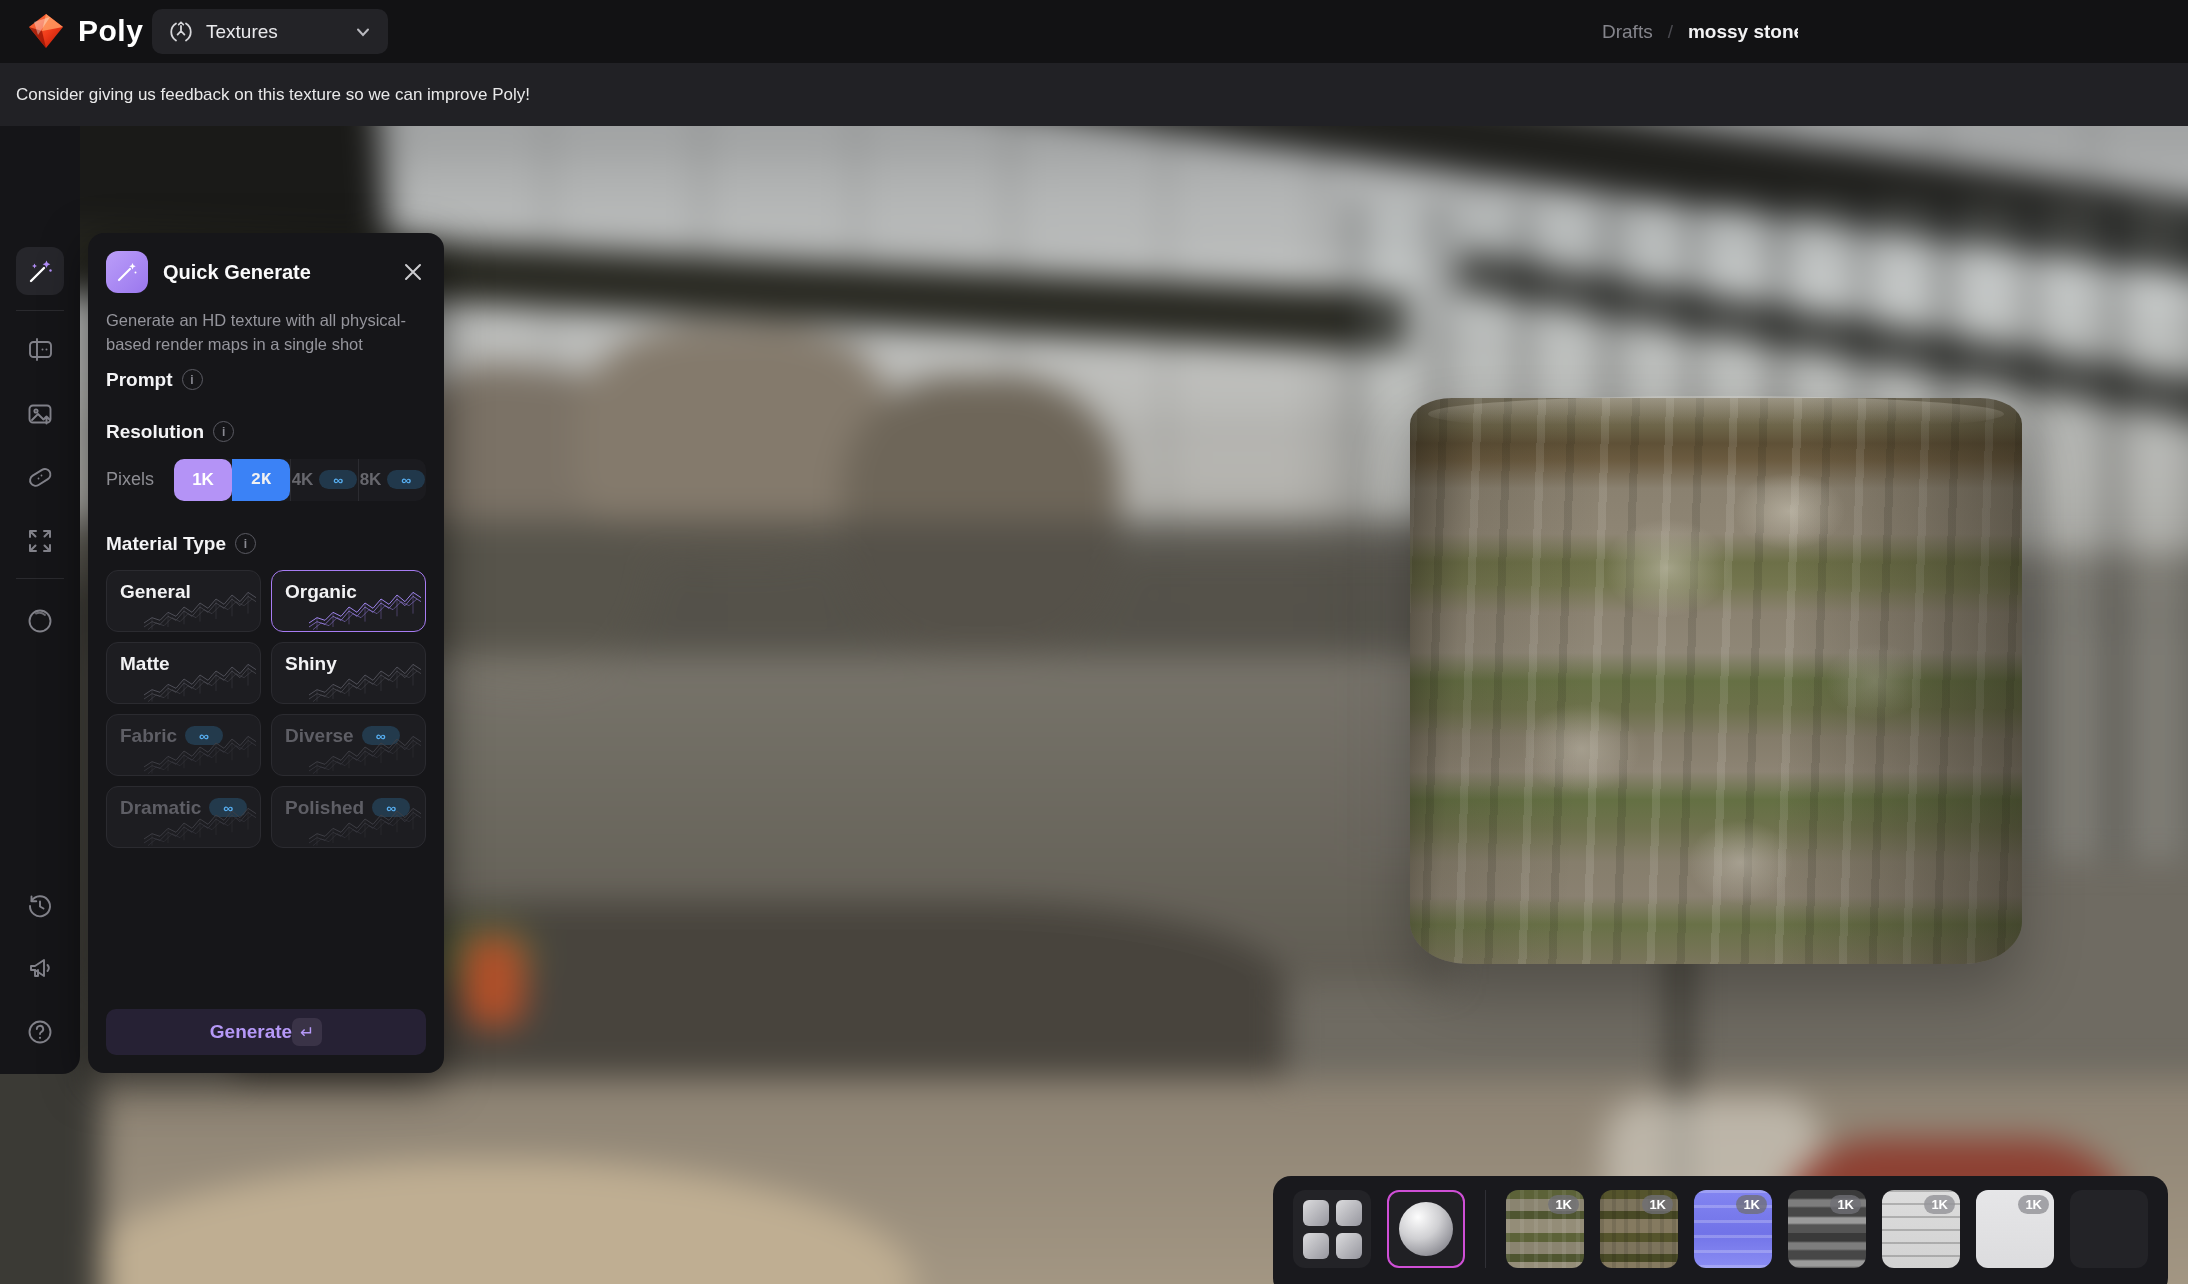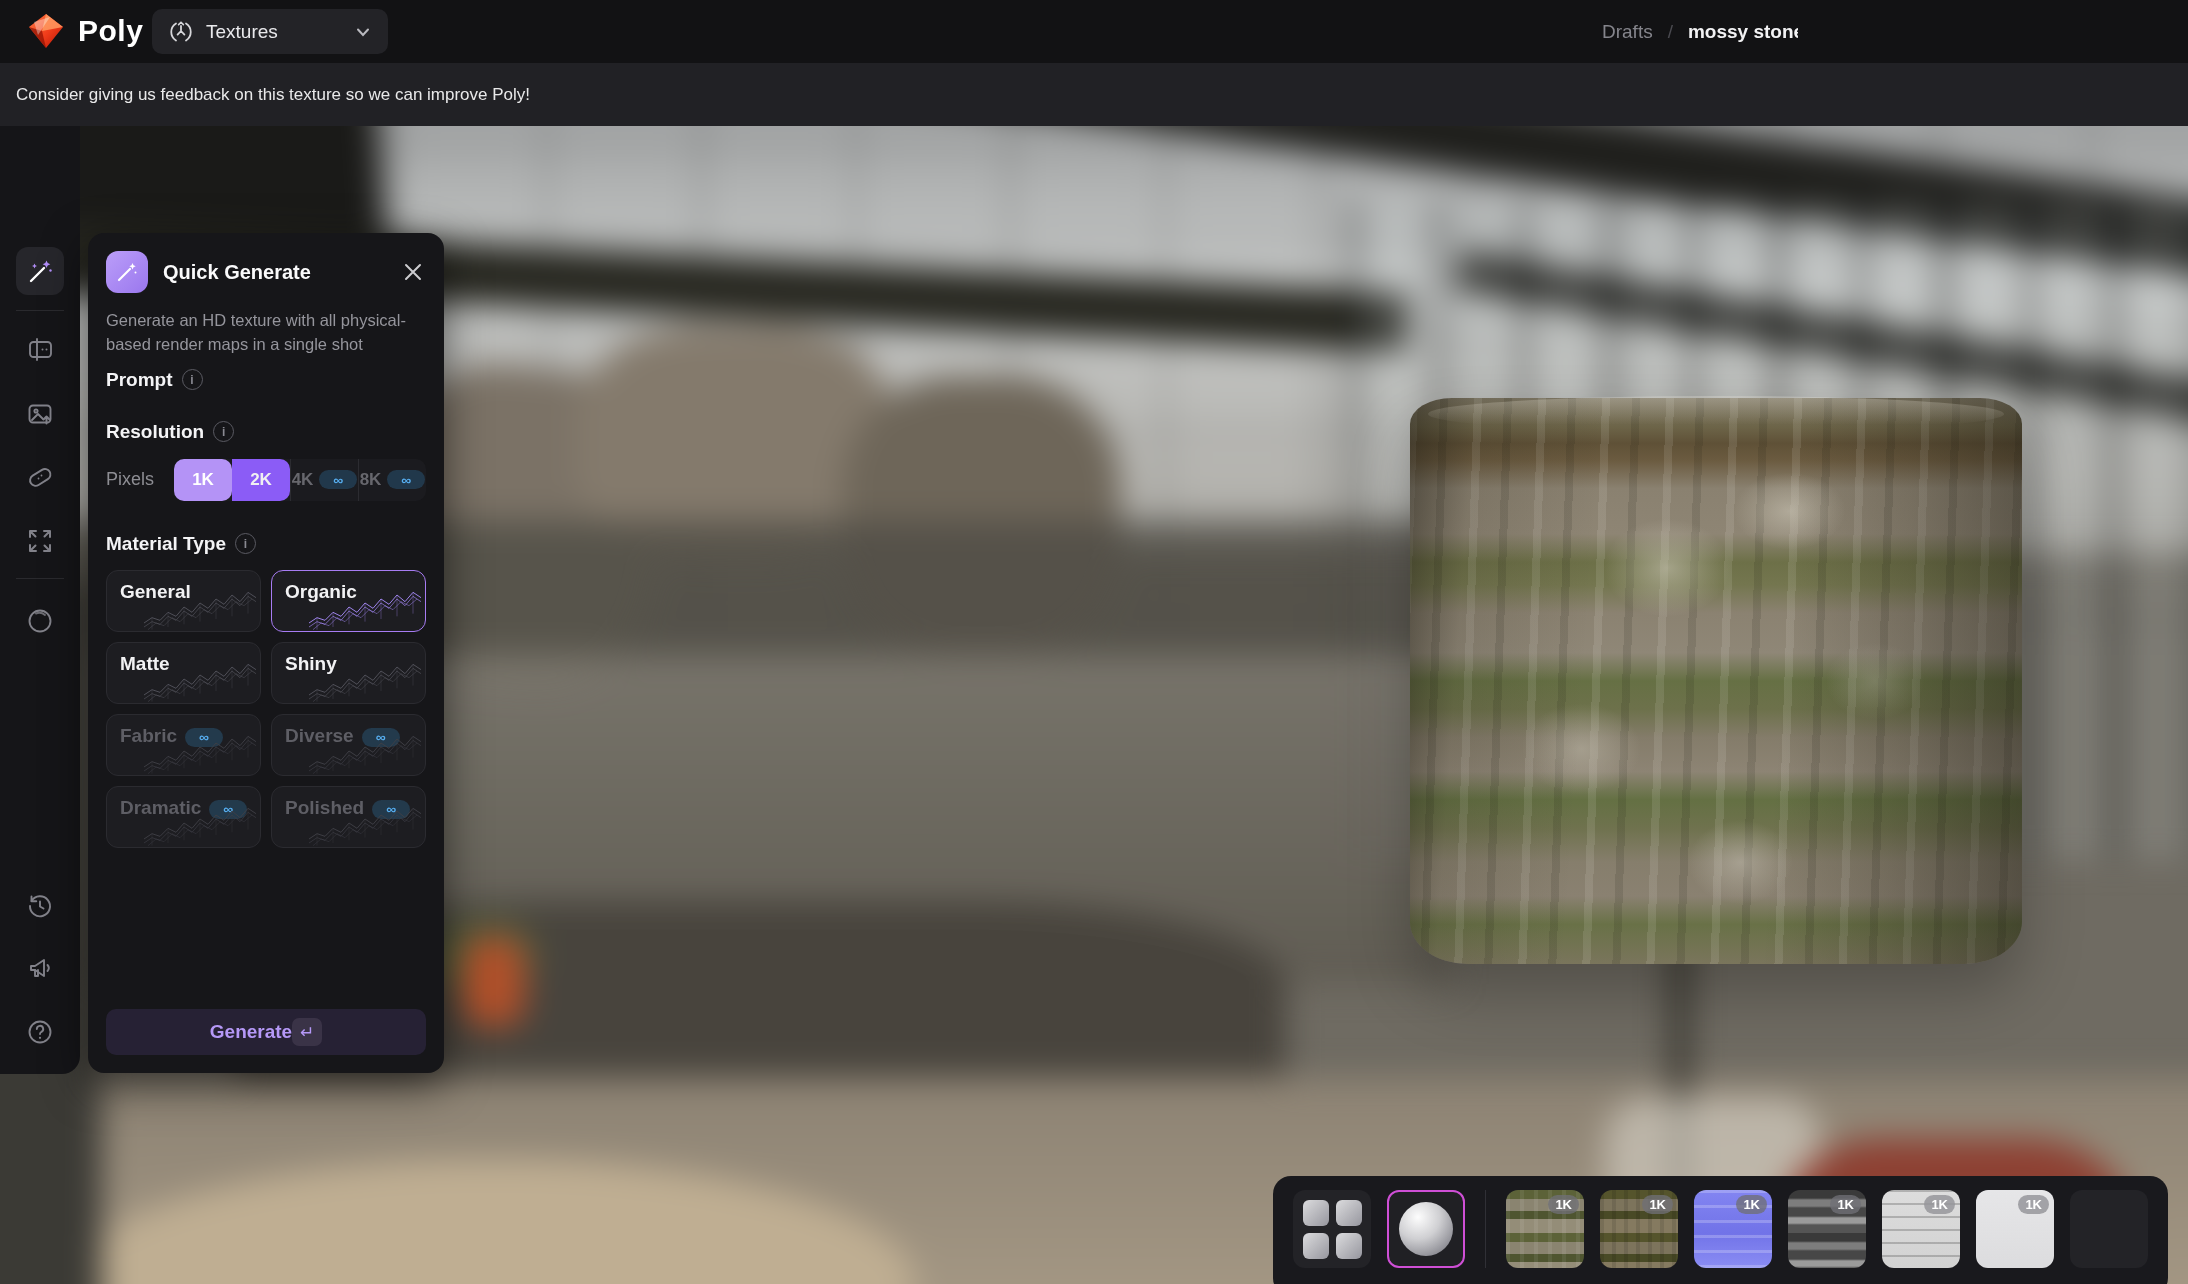--- a/index.html
+++ b/index.html
@@ -93,30 +93,30 @@
   .prompt-box{position:relative;margin-top:15px;width:320px;height:133px;background:#1f1f24;border-radius:12px;box-sizing:border-box;}
   .prompt-box textarea{width:100%;height:100%;background:transparent;border:none;outline:none;resize:none;
     padding:15px 16px;box-sizing:border-box;color:#ececf0;font-size:18.5px;font-family:"Liberation Sans",sans-serif;}
   .prompt-counter{position:absolute;right:14px;bottom:10px;font-size:16px;color:#64646b;}
   .res-label{margin-top:30px;}
   .pixels-row{margin-top:16px;display:flex;align-items:center;}
   .pixels-cap{font-size:18px;color:#8d8d93;text-align:right;}
   .seg-wrap{margin-left:auto;display:flex;align-items:center;background:#1b1b1f;border-radius:10px;height:42px;}
   .seg{height:42px;display:flex;align-items:center;justify-content:center;font-size:17px;font-weight:700;cursor:pointer;}
   .seg.sel{width:58px;background:#b493f6;color:#fff;border-radius:10px;}
-  .seg.dark{width:58px;background:#8b5cf6;color:#f0f0f2;border-radius:0 10px 10px 0;}
+  .seg.dark{width:58px;background:#3b82f6;color:#f0f0f2;border-radius:0 10px 10px 0;font-family:Liberation Mono, monospace;}
   .seg.lock{width:67px;color:#67676d;gap:6px;}
   .seg-sep{width:1px;height:42px;background:#2c2c31;}
   .inf-badge{min-width:30px;height:19px;padding:0 4px;border-radius:10px;background:rgba(46,104,148,.38);
     color:#57aef0;font-size:14px;font-weight:700;display:inline-flex;align-items:center;justify-content:center;line-height:1;}
   .mat-label{margin-top:32px;}
   .mat-grid{margin-top:15px;display:grid;grid-template-columns:155px 155px;gap:10px;}
   .card{position:relative;height:62px;background:#1d1d21;border:1px solid #2b2b30;border-radius:12px;
     overflow:hidden;cursor:pointer;box-sizing:border-box;}
-  .card .lbl{position:absolute;left:13px;top:10px;font-size:19px;font-weight:600;color:#f2f2f4;display:flex;align-items:flex-end;gap:8px;}
+  .card .lbl{position:absolute;left:13px;top:10px;font-size:19px;font-weight:600;color:#f2f2f4;display:flex;align-items:center;gap:8px;}
   .card svg.terrain{position:absolute;right:2px;bottom:0;width:116px;height:48px;color:#54545c;}
   .card.organic{border:1.5px solid #a77cf3;}
   .card.organic svg.terrain{color:#a78bfa;}
   .card.locked .lbl{color:#5e5e65;}
   .card.locked svg.terrain{color:#3f3f46;}
   .gen-btn{position:absolute;left:18px;bottom:18px;width:320px;height:46px;background:#262134;border-radius:10px;
     display:flex;align-items:center;justify-content:center;cursor:pointer;}
   .gen-btn .gt{font-size:19px;font-weight:600;color:#b598f7;}
   .gen-key{width:30px;height:28px;background:#3a3347;border-radius:7px;color:#b598f7;font-size:17px;
     display:flex;align-items:center;justify-content:center;}

